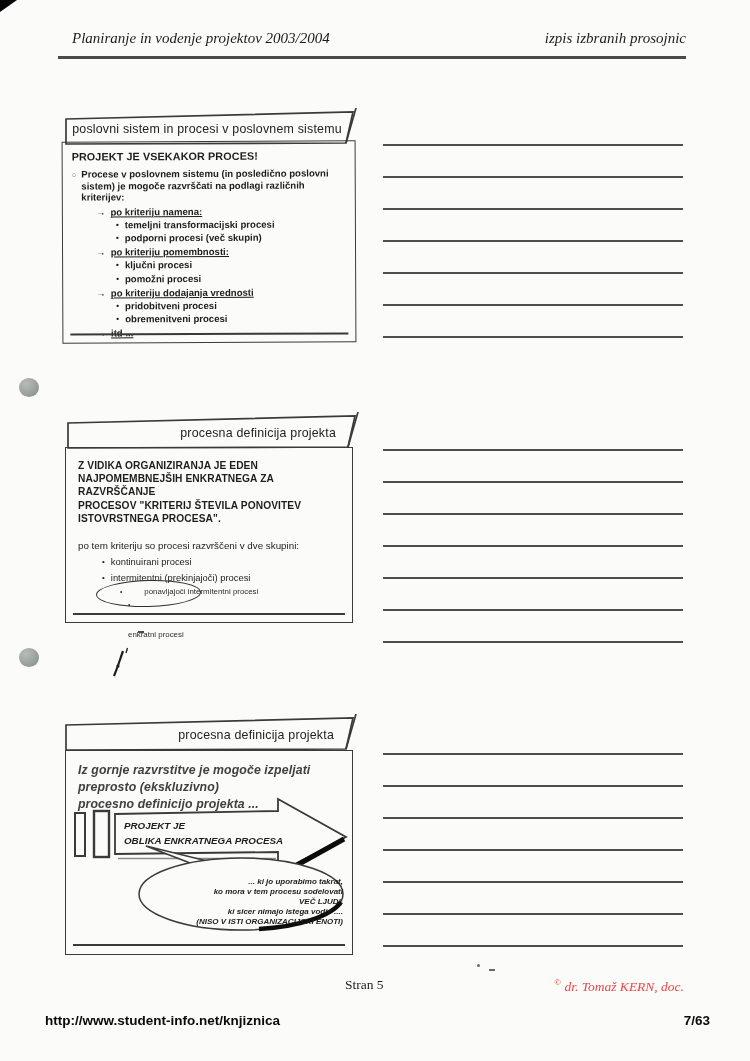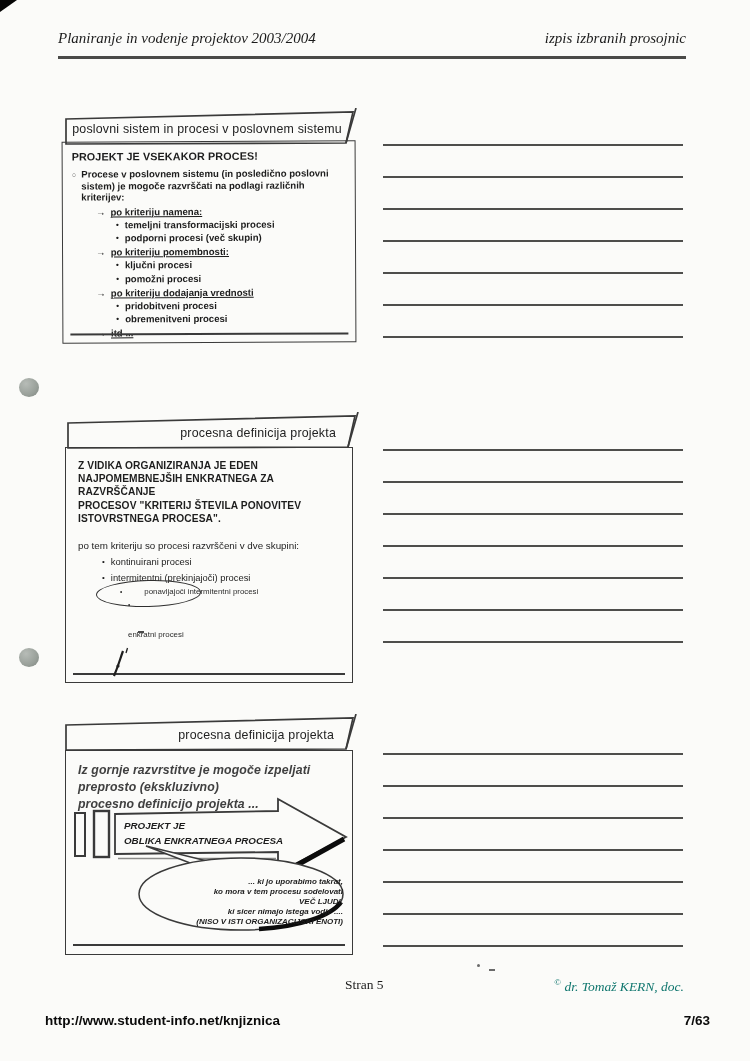--- a/index.html
+++ b/index.html
@@ -12,21 +12,21 @@
   .hole{position:absolute;width:20px;height:19px;border-radius:50%;
     background:radial-gradient(circle at 35% 30%, #b7bcb7, #99a09a 60%, #7d847e 100%);}
   .hole1{left:19px;top:378px;}
   .hole2{left:19px;top:648px;}
   .speck{position:absolute;background:#6a6a6a;}
 
   
   .header{position:absolute;left:58px;top:30px;width:628px;border-bottom:3px solid #4a4a48;
     display:flex;justify-content:space-between;align-items:flex-end;padding-bottom:9px;
     font-family:"Liberation Serif",serif;font-style:italic;font-size:15px;color:#1b1b1b;}
-  .header-left{font-style:italic;}
+  .header-left{margin-left:14px;font-style:italic;}
 
   
   .tab{position:absolute;width:300px;height:38px;}
   .tab svg{position:absolute;left:0;top:0;}
   .tab polygon{fill:#fbfbf9;stroke:#3a3a3a;stroke-width:1.7;}
   .tab line{stroke:#3a3a3a;stroke-width:1.7;}
   .tab-text{position:absolute;left:2px;top:14px;width:282px;font-size:12.4px;color:#222;
     letter-spacing:.2px;}
   .tab-text.center{text-align:center;}
   .tab-text.right{text-align:right;padding-right:14px;box-sizing:border-box;}
@@ -42,21 +42,21 @@
   .s1-heading{font-size:10.8px;font-weight:bold;margin-bottom:6px;letter-spacing:.1px;}
   .s1-intro{display:flex;gap:5px;font-size:9.6px;font-weight:bold;line-height:11.5px;margin-bottom:3px;}
   .ring{font-size:7.5px;color:#555;padding-top:1px;}
   .crit{display:flex;gap:5px;margin:3px 0 2px 24px;font-size:9.6px;font-weight:bold;}
   .crit-label{text-decoration:underline;}
   .arrow-mk{font-weight:bold;}
   .s1-item{display:flex;gap:6px;margin:0 0 2.5px 44px;font-size:9.6px;font-weight:bold;}
   .dot-mk{font-size:8px;padding-top:1px;}
 
   
-  .box2{left:65px;top:447px;width:288px;height:236px;}
+  .box2{left:65px;top:447px;width:288px;height:176px;}
   .box2 .inner-line{bottom:7px;}
   .s2-pad{padding:11px 10px 0 12px;}
   .s2-h{font-size:10.2px;font-weight:bold;line-height:13.2px;letter-spacing:.1px;}
   .s2-sub{font-size:9.8px;margin-top:15px;}
   .s2-item{display:flex;gap:6px;margin:5px 0 0 24px;font-size:9.4px;}
   .s2-subitem{display:flex;gap:22px;margin:4px 0 0 42px;font-size:7.9px;color:#2c2c2c;}
   .ellipse-mark{position:absolute;left:30px;top:132px;width:103px;height:25px;border:1.6px solid #2f2f2f;
     border-radius:50%;transform:rotate(-1.5deg);}
   .s2-dash{position:absolute;left:72px;top:183px;width:6px;height:1.6px;background:#4a4a4a;}
 
@@ -79,21 +79,21 @@
   .notes{position:absolute;width:300px;height:225px;
     background:repeating-linear-gradient(to bottom, transparent 0px, transparent 30.4px, #4e4e4c 30.4px, #4e4e4c 32px);}
   .notes1{left:383px;top:114px;}
   .notes2{left:383px;top:419px;}
   .notes3{left:383px;top:723px;}
 
   
   .f-stran{position:absolute;left:345px;top:977px;font-family:"Liberation Serif",serif;
     font-size:13.5px;color:#1b1b1b;}
   .f-copy{position:absolute;right:66px;top:977px;font-family:"Liberation Serif",serif;
-    font-style:italic;font-size:13.5px;color:#0f766e;}
+    font-style:italic;font-size:13.5px;color:#ef4444;}
   .f-copy sup{font-size:9px;font-style:normal;}
   .f-url{position:absolute;left:45px;top:1013px;font-size:13.5px;font-weight:bold;color:#0a0a0a;}
   .f-count{position:absolute;right:40px;top:1013px;font-size:13.5px;font-weight:bold;color:#0a0a0a;}
 </style>
 </head>
 <body>
 
 <div class="page">
 
   <div class="corner-wedge"></div>

